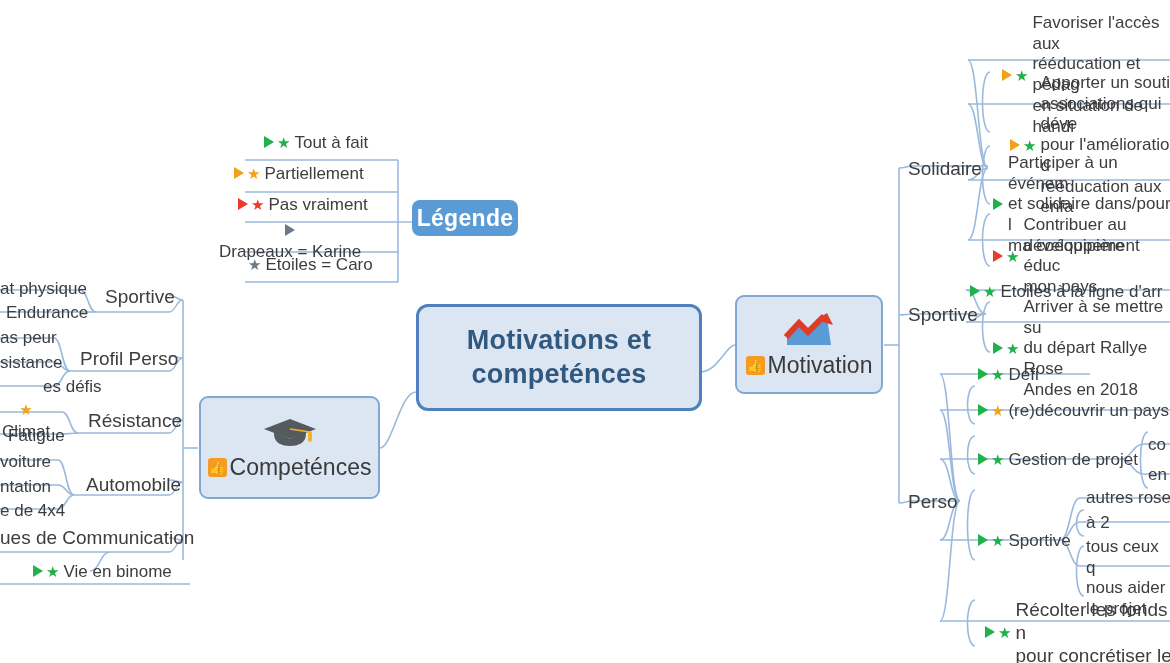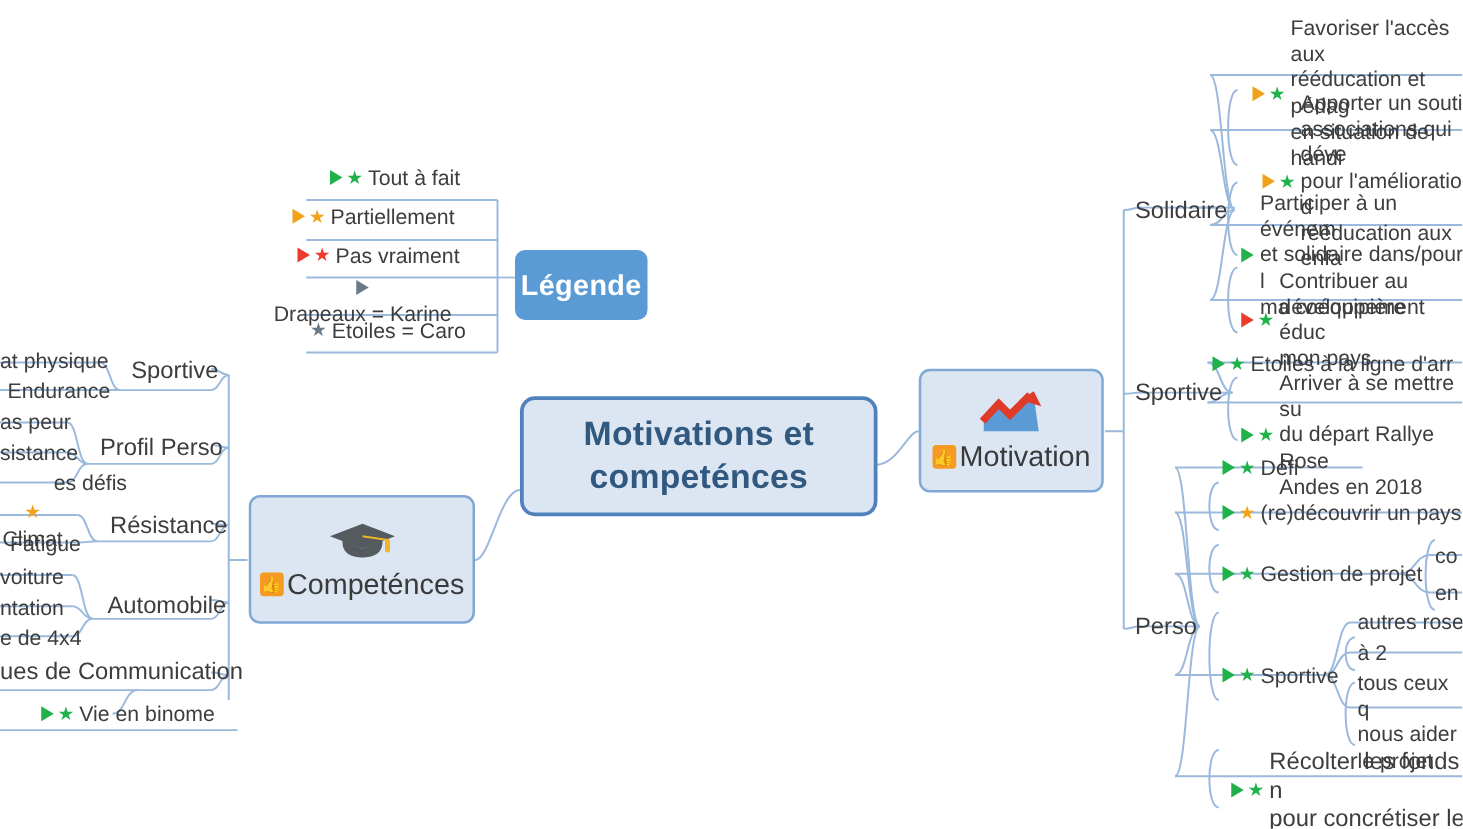--- a/index.html
+++ b/index.html
@@ -251,21 +251,21 @@
       <path d="M398,222 L412,222" stroke-width="1.4"></path>
       <path d="M398,160 L398,282"></path>
       <path d="M245,160 L398,160"></path>
       <path d="M245,192 L398,192"></path>
       <path d="M245,222 L398,222"></path>
       <path d="M245,252 L398,252"></path>
       <path d="M245,282 L398,282"></path>
     </g>
   </svg>
 
-  <div class="node root" style="left:416px; top:317px; width:286px; height:96px;">
+  <div class="node root" style="left:416px; top:304px; width:286px; height:107px;">
     <div>
       <span>Motivations et</span>
       <span>competénces</span>
     </div>
   </div>
 
   <div class="node mainbox" style="left:199px; top:396px; width:181px; height:103px;">
     <svg width="56" height="36" viewBox="0 0 56 36">
       <polygon points="28,4 54,14 28,24 2,14" fill="#555a5e"></polygon>
       <path d="M12,19 C12,28 20,31 28,31 C36,31 44,28 44,19 L44,17 L28,24 L12,17 Z" fill="#555a5e"></path>
@@ -283,21 +283,21 @@
       <polygon points="4,34 4,22 16,10 26,20 44,6 48,34" fill="#5b9bd5"></polygon>
       <path d="M3,26 L16,12 L25,21 L41,5" stroke="#e03b28" stroke-width="6" fill="none" stroke-linejoin="miter"></path>
       <polygon points="44,2 50,14 33,9" fill="#e03b28"></polygon>
     </svg>
     <div class="mb-label">
       <span class="thumb"></span>
       <span>Motivation</span>
     </div>
   </div>
 
-  <div class="node legend-title" style="left:412px; top:200px; width:106px; height:56px;">
+  <div class="node legend-title" style="left:412px; top:200px; width:106px; height:36px;">
     <span>Légende</span>
   </div>
 
   <div class="node tnode" style="left:264px; top:132px;">
     <span class="marks">
       <span class="flag c-green"></span>
       <span class="star c-green"></span>
     </span>
     <span class="txt">Tout à fait</span>
   </div>

